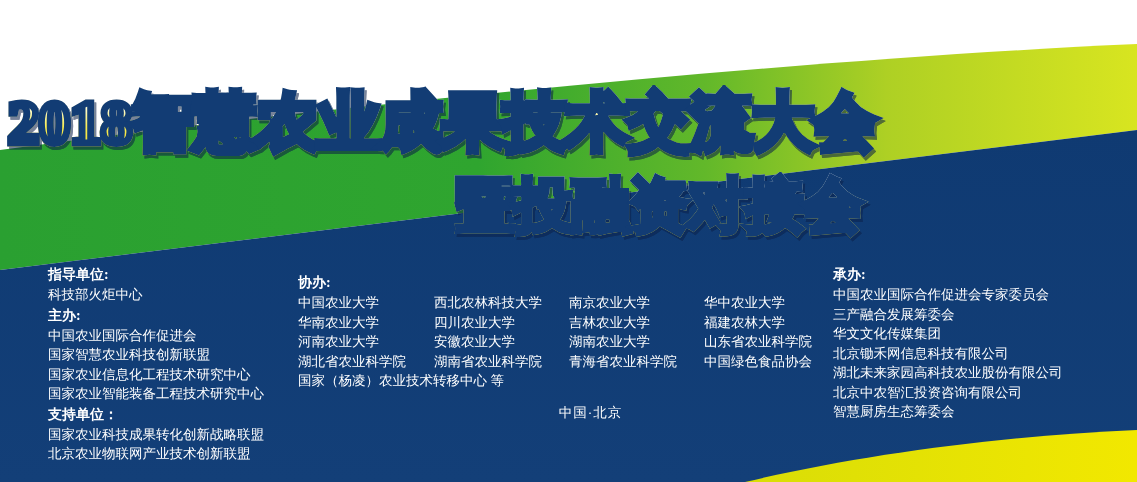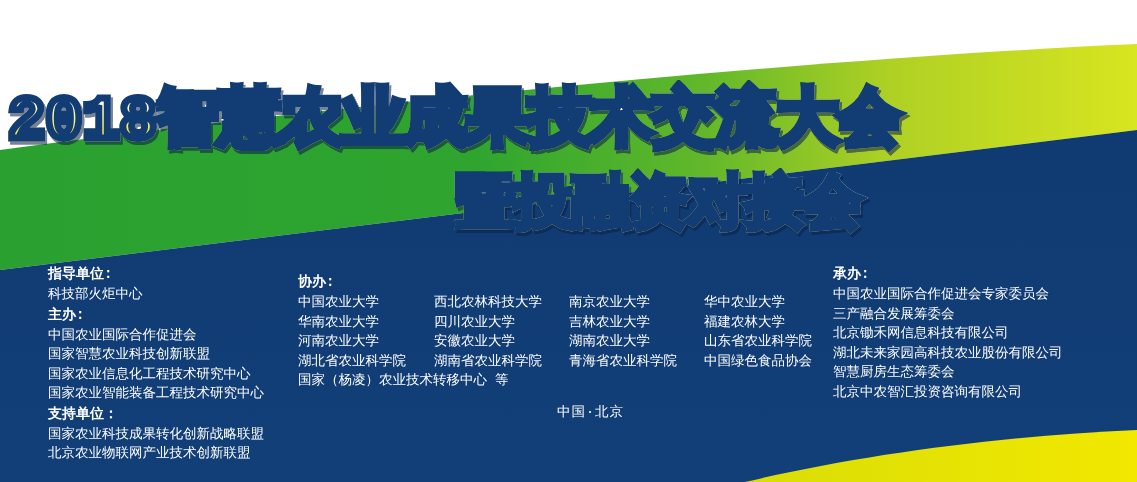--- a/index.html
+++ b/index.html
@@ -6,21 +6,21 @@
     margin: 0;
     padding: 0;
     background: #ffffff;
   }
   #poster {
     position: relative;
     width: 1137px;
     height: 482px;
     overflow: hidden;
     background: #c2410c;
-    font-family: Liberation Mono, monospace;
+    font-family: Liberation Serif, serif;
   }
 
   
   .bg-layer { position: absolute; inset: 0; }
   .bg-layer svg { display: block; width: 1137px; height: 482px; }
 
   
   .title-wrap {
     position: absolute;
     left: 0; top: 0;
@@ -190,22 +190,23 @@
       <div class="pairrow">
         <span class="mid-c1">湖北省农业科学院</span><span class="mid-c2">湖南省农业科学院</span><span class="mid-c3">青海省农业科学院</span><span class="mid-c4">中国绿色食品协会</span>
       </div>
       <div class="ln">国家（杨凌）农业技术转移中心 等</div>
     </div>
 
     <div class="col" id="col-right">
       <div class="hd">承办:</div>
       <div class="ln">中国农业国际合作促进会专家委员会</div>
       <div class="ln">三产融合发展筹委会</div>
+      <div class="ln">华文文化传媒集团</div>
       <div class="ln">北京锄禾网信息科技有限公司</div>
       <div class="ln">湖北未来家园高科技农业股份有限公司</div>
+      <div class="ln">北京中农智汇投资咨询有限公司</div>
       <div class="ln">智慧厨房生态筹委会</div>
-      <div class="ln">北京中农智汇投资咨询有限公司</div>
     </div>
   </div>
 
   <div class="venue">中国·北京</div>
 
 </div>
 
 </body></html>

